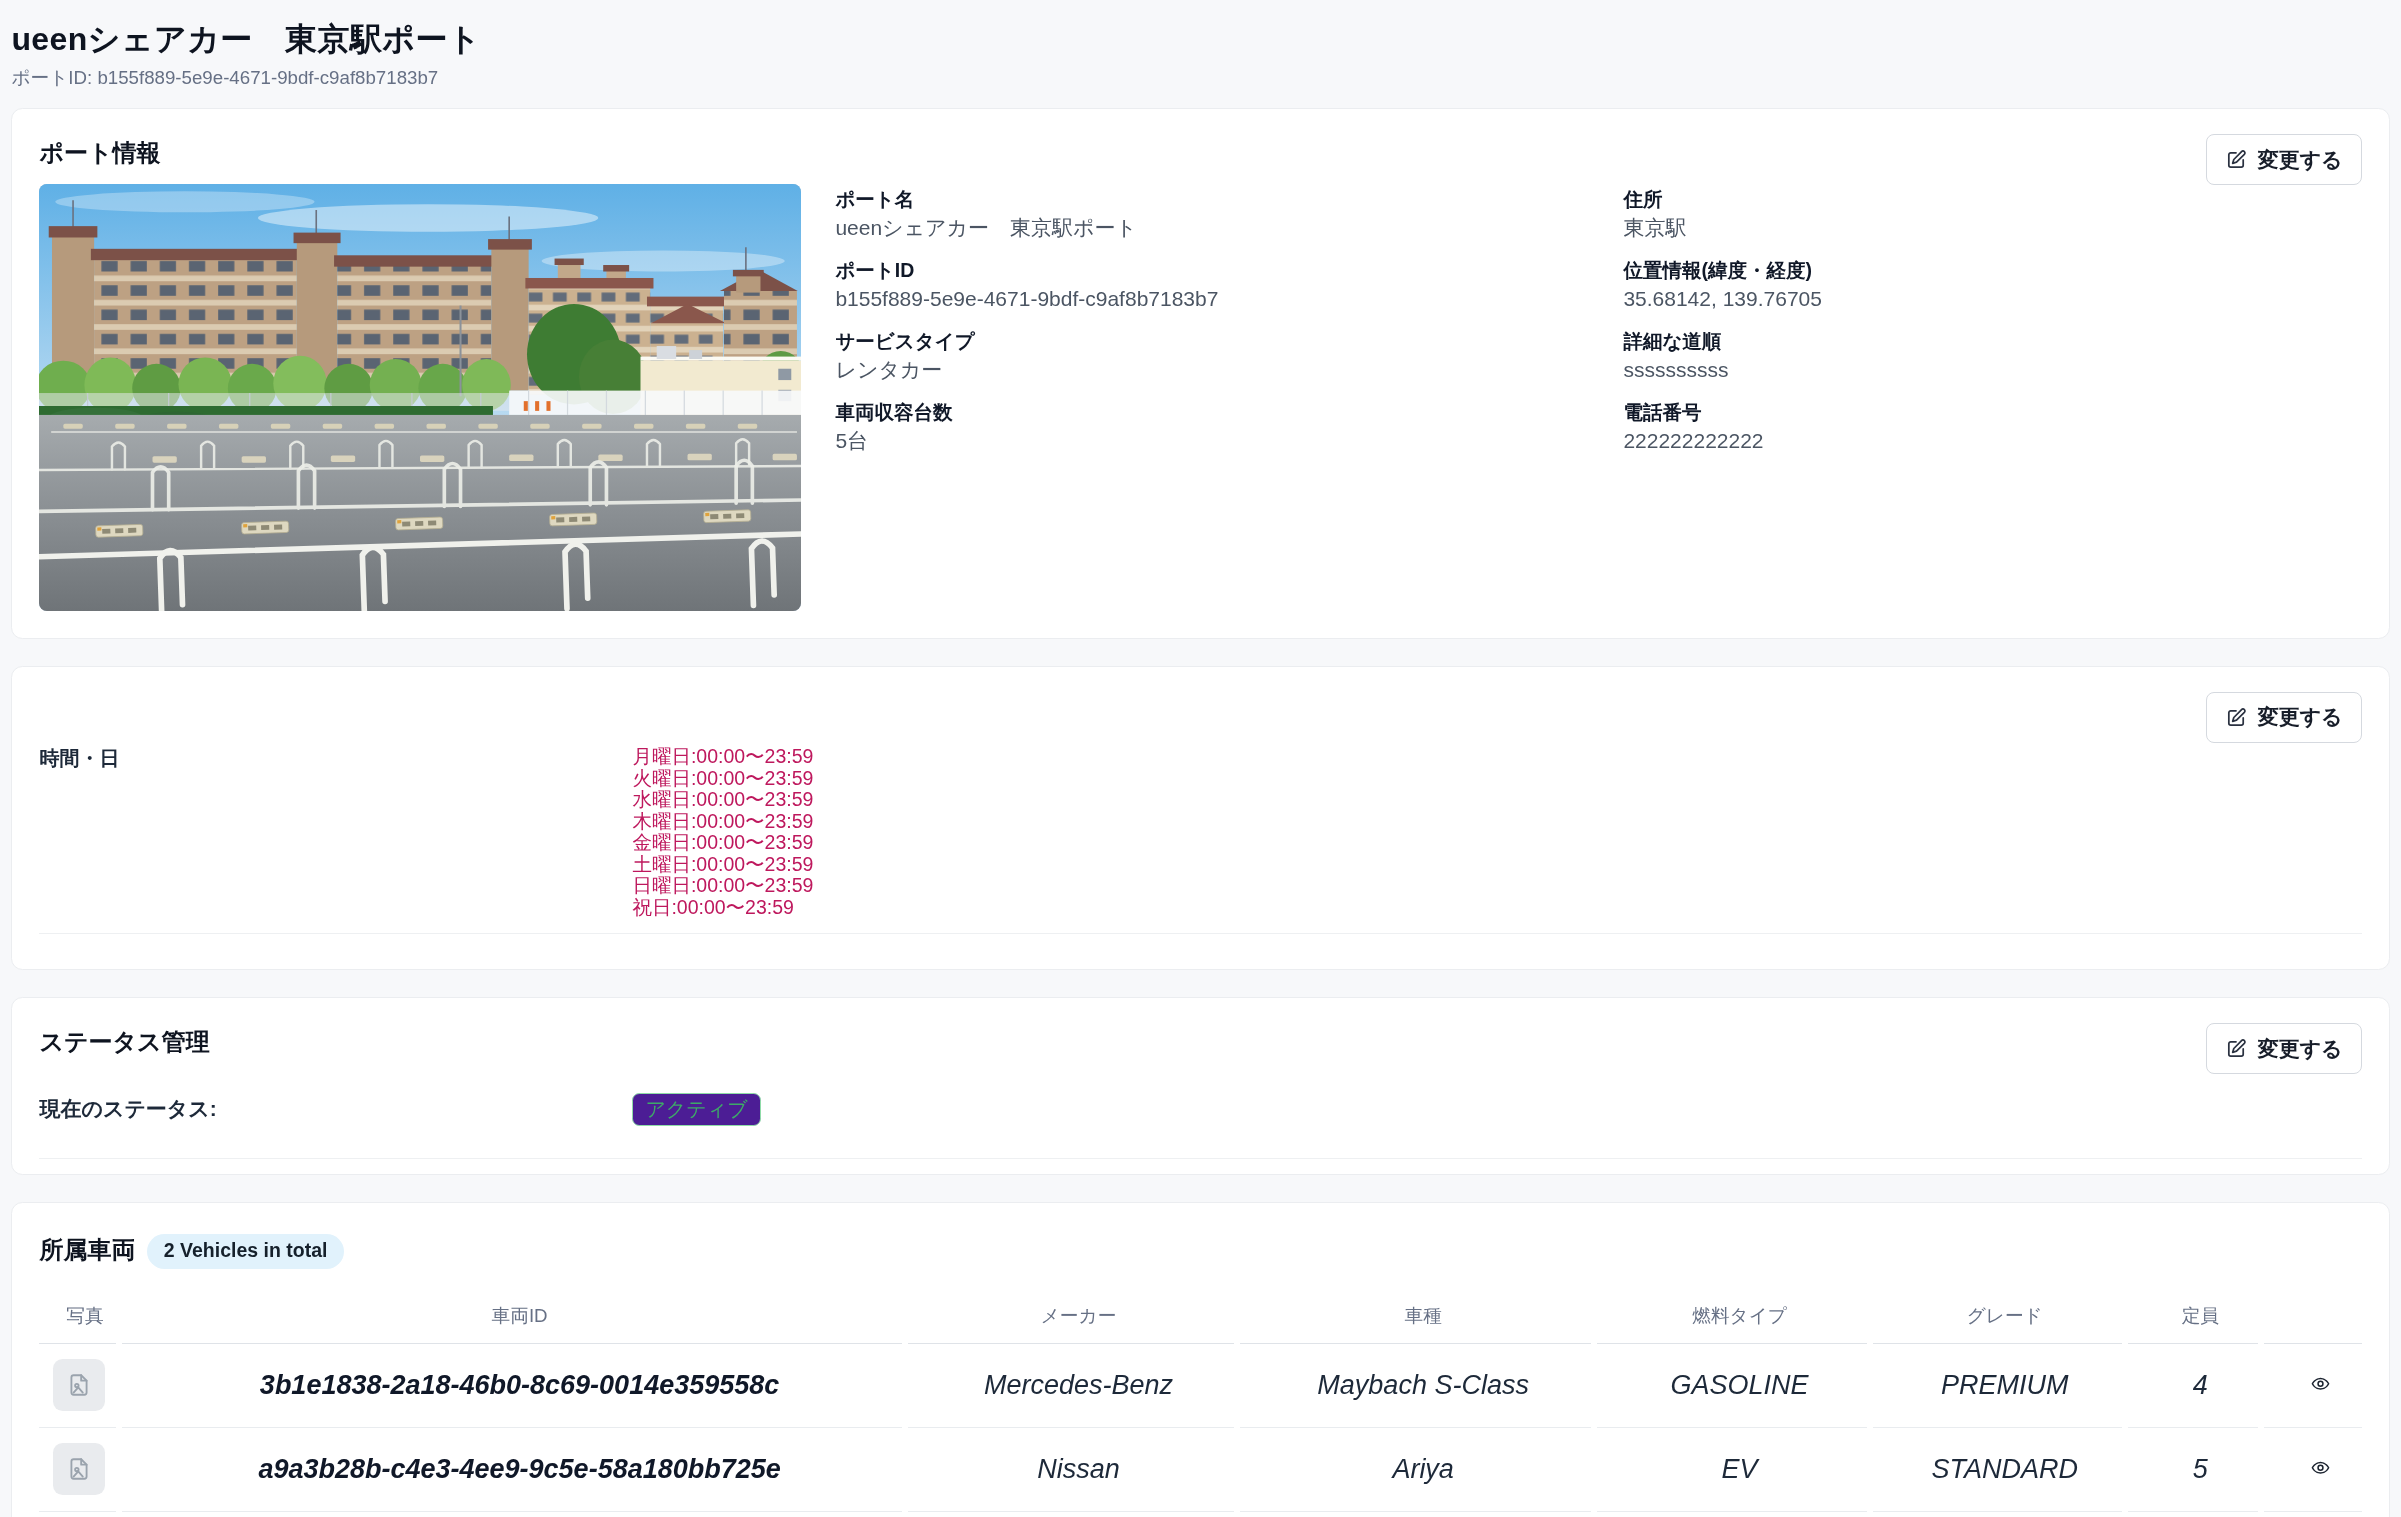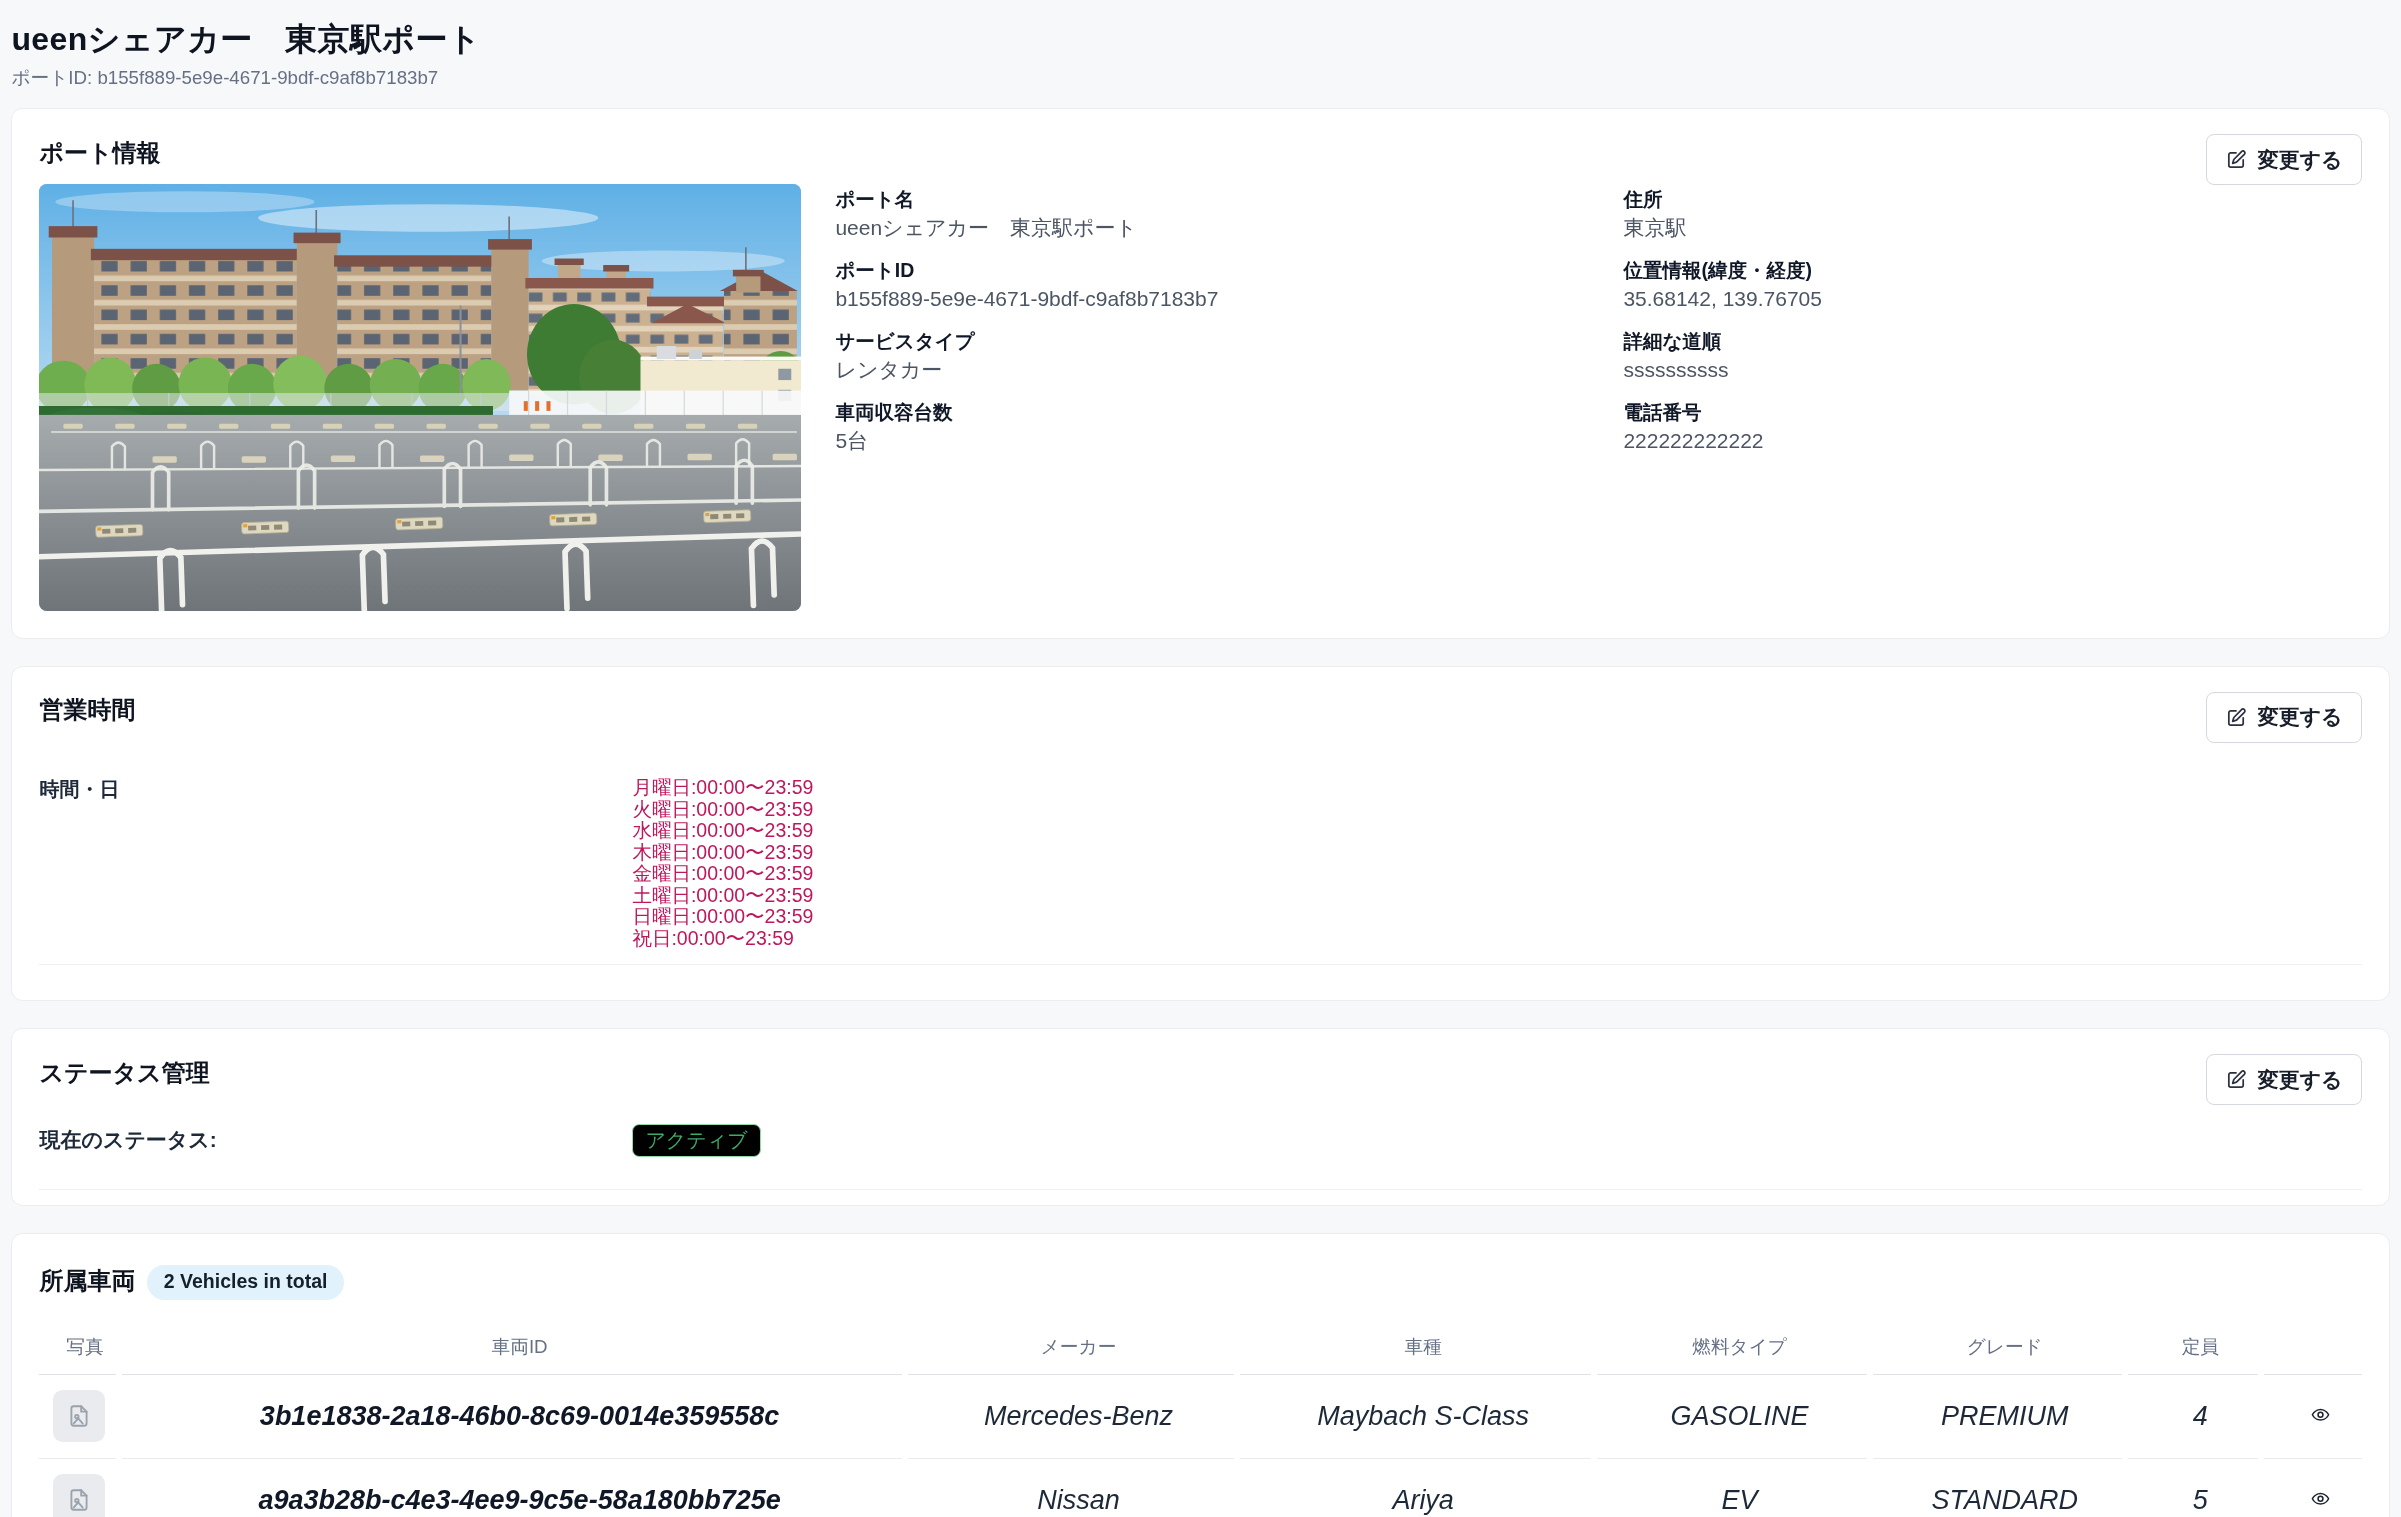--- a/index.html
+++ b/index.html
@@ -56,21 +56,21 @@
   .kv-row { display:flex; align-items:flex-start; }
   .kv-label { width:593px; flex:0 0 593px; font-size:20px; font-weight:600; line-height:24px; color:#1d2939; }
   .hours-row { margin-top:52px; }
   .hours-list { font-size:19.5px; line-height:21.5px; color:#be185d; }
   .divider { border-top:0.8px solid #eef0f2; margin-top:14.6px; }
 
   .status-row { margin-top:36px; align-items:center; }
   .status-row .kv-label { line-height:26px; font-size:21px; }
   .status-badge {
     display:inline-block;
-    background:#000000;
+    background:#4c1d95;
     border:1.6px solid #8fdca8;
     border-radius:7.3px;
     color:#3ea968;
     font-size:20px; font-weight:500; line-height:20px;
     padding:4.9px 12px 6.5px 12px;
   }
   .status-divider { margin-top:32px; }
 
   
   .vehicles-card { padding-top:31px; min-height:341px; }
@@ -376,21 +376,20 @@
         <div class="field">
           <div class="field-label">電話番号</div>
           <div class="field-value">222222222222</div>
         </div>
       </div>
     </div>
   </div>
 </section>
 
 <section class="card" style="padding-bottom:35px;">
-  <h2 class="section-title">営業時間</h2>
   <button class="edit-btn">
     <span style="line-height:0;">
       <svg viewBox="0 0 24 24" fill="none" stroke-width="1.8" stroke-linecap="round" stroke-linejoin="round">
         <path d="M11.5 5H6a2 2 0 0 0-2 2v11a2 2 0 0 0 2 2h11a2 2 0 0 0 2-2v-5.5"></path>
         <path d="M17.3 3.7a2.05 2.05 0 0 1 2.9 2.9L12 14.8 8 16l1.2-4L17.3 3.7z"></path>
       </svg>
     </span>
     <span>変更する</span>
   </button>
 

